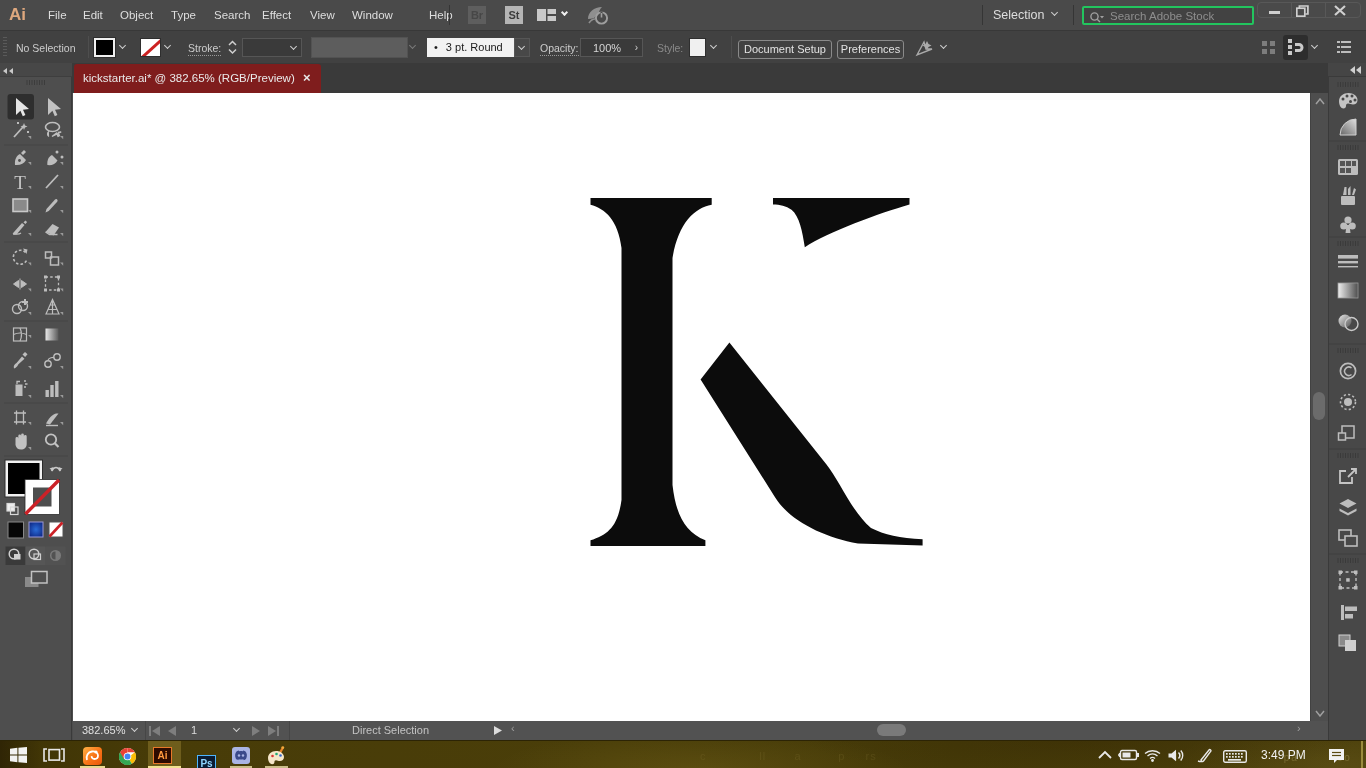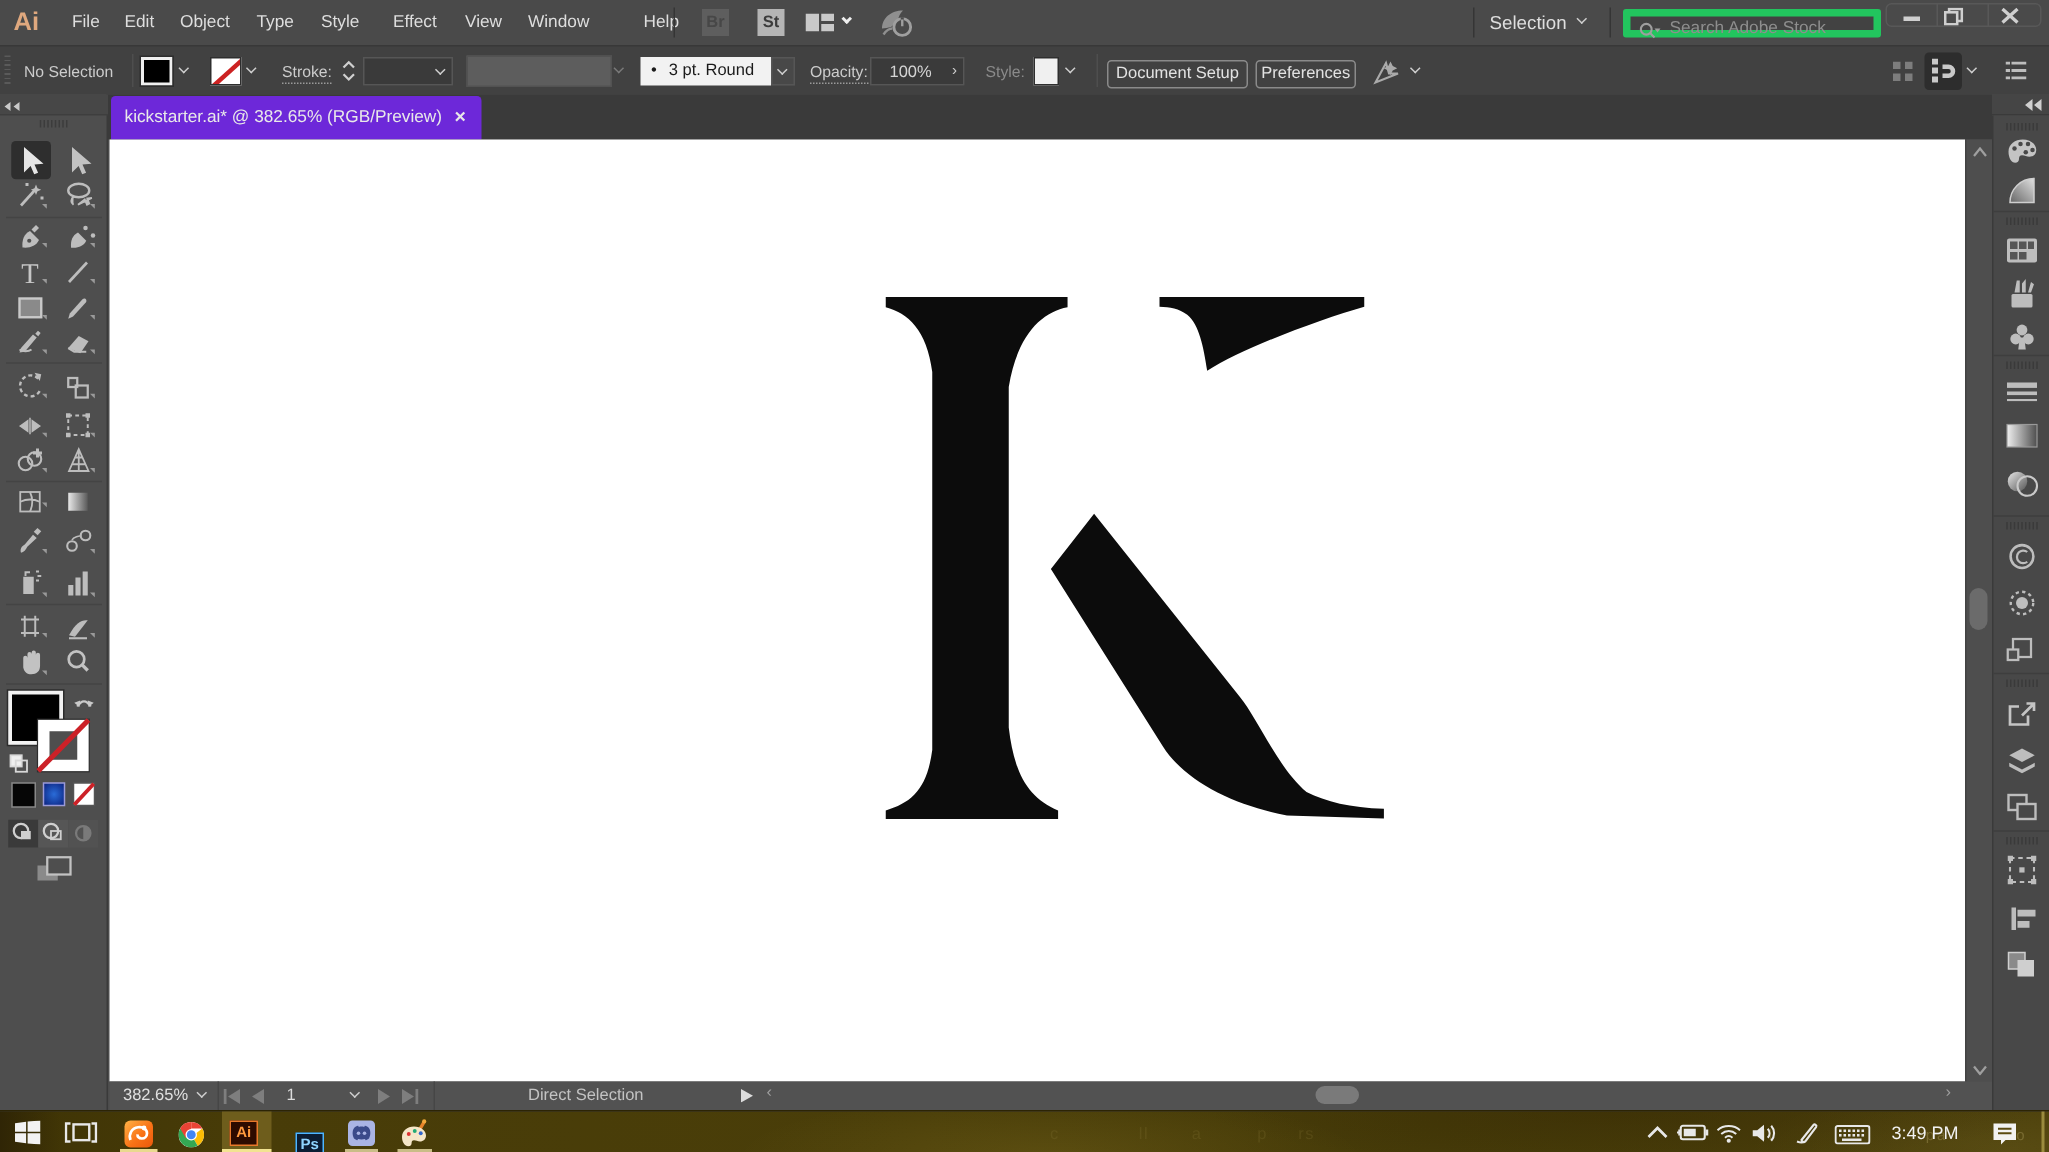--- a/index.html
+++ b/index.html
@@ -27,21 +27,21 @@
 </style>
 </head>
 <body>
 
 <div id="menubar">
   <div class="mi" style="left:9px; color:#dfa87e; font-weight:bold; font-size:17px;">Ai</div>
   <div class="mi" style="left:48px;">File</div>
   <div class="mi" style="left:83px;">Edit</div>
   <div class="mi" style="left:120px;">Object</div>
   <div class="mi" style="left:171px;">Type</div>
-  <div class="mi" style="left:214px;">Style</div>
+  <div class="mi" style="left:214px;">Search</div>
   <div class="mi" style="left:262px;">Effect</div>
   <div class="mi" style="left:310px;">View</div>
   <div class="mi" style="left:352px;">Window</div>
   <div class="mi" style="left:429px;">Help</div>
   <div class="vsep" style="left:449px; top:5px; height:20px;"></div>
 
   <div class="abs" style="left:468px; top:6px; width:18px; height:18px; background:#5e5e5e; color:#474747; font-size:11px; font-weight:bold; text-align:center; line-height:18px;">Br</div>
   <div class="abs" style="left:505px; top:6px; width:18px; height:18px; background:#b5b5b5; color:#3c3c3c; font-size:11px; font-weight:bold; text-align:center; line-height:18px;">St</div>
 
   <svg class="abs" style="left:537px; top:9px;" width="19" height="12" viewBox="0 0 19 12">
@@ -56,21 +56,21 @@
     <path d="M4 18 C6 15 8 14 10 14" stroke="#8f8f8f" stroke-width="1.6" fill="none"></path>
     <circle cx="16.5" cy="13" r="5.6" fill="none" stroke="#9f9f9f" stroke-width="1.9"></circle>
     <rect x="15.5" y="6.5" width="2" height="5" fill="#4a4a4a"></rect>
     <rect x="15.7" y="8" width="1.6" height="4.5" fill="#9f9f9f"></rect>
   </svg>
   <div class="vsep" style="left:982px; top:5px; height:20px;"></div>
   <div class="mi" style="left:993px; font-size:12.5px;">Selection</div>
   <div class="cv" style="left:1052px; top:10px;"></div>
   <div class="vsep" style="left:1073px; top:5px; height:20px;"></div>
 
-  <div class="abs" style="left:1082px; top:6px; width:172px; height:19px; background:#424242; border:5px solid #22c55e; border-radius:2px;">
+  <div class="abs" style="left:1082px; top:6px; width:172px; height:19px; background:#424242; border:2px solid #22c55e; border-radius:2px;">
     <svg class="abs" style="left:5px; top:3px;" width="16" height="13" viewBox="0 0 16 13">
       <circle cx="5.5" cy="5.5" r="3.6" fill="none" stroke="#9f9f9f" stroke-width="1.4"></circle>
       <line x1="8.2" y1="8.2" x2="11" y2="11" stroke="#9f9f9f" stroke-width="1.4"></line>
       <path d="M11 5 l4 0 l-2 2.6 z" fill="#9f9f9f"></path>
     </svg>
     <div class="abs" style="left:26px; top:2px; color:#8e8e8e; font-size:11.5px;">Search Adobe Stock</div>
   </div>
 
   <div class="abs" style="left:1257px; top:2px; width:104px; height:16px; border:1px solid #585858; border-radius:4px;"></div>
   <div class="abs" style="left:1291px; top:2px; width:1px; height:16px; background:#585858;"></div>
@@ -156,21 +156,21 @@
         <rect x="4" y="0" width="10" height="2"></rect>
         <rect x="0" y="5" width="3" height="2"></rect>
         <rect x="4" y="5" width="10" height="2"></rect>
         <rect x="0" y="10" width="3" height="2"></rect>
         <rect x="4" y="10" width="10" height="2"></rect>
       </g>
   </svg>
 </div>
 
 <div id="tabbar">
-  <div class="abs" style="left:74px; top:1px; width:247px; height:29px; background:#6d28d9; border-radius:3px 3px 0 0; color:#e9e9e9; font-size:11.5px; line-height:29px;">
+  <div class="abs" style="left:74px; top:1px; width:247px; height:29px; background:#7f1d1d; border-radius:3px 3px 0 0; color:#e9e9e9; font-size:11.5px; line-height:29px;">
     <span style="margin-left:9px;">kickstarter.ai* @ 382.65% (RGB/Preview)</span>
     <span class="abs" style="left:229px; top:-1px; color:#e8e8e8; font-size:13px; font-weight:bold;">×</span>
   </div>
   <svg class="abs" style="left:5px; top:4px;" width="12" height="8" viewBox="0 0 12 8">
     <path d="M5 0 V8 L0 4 Z M11 0 V8 L6 4 Z" fill="#cfcfcf"></path>
   </svg>
 </div>
 
 <div id="toolpanel">
 <svg width="72" height="677" viewBox="0 0 72 677" style="position:absolute;left:0;top:0;">

